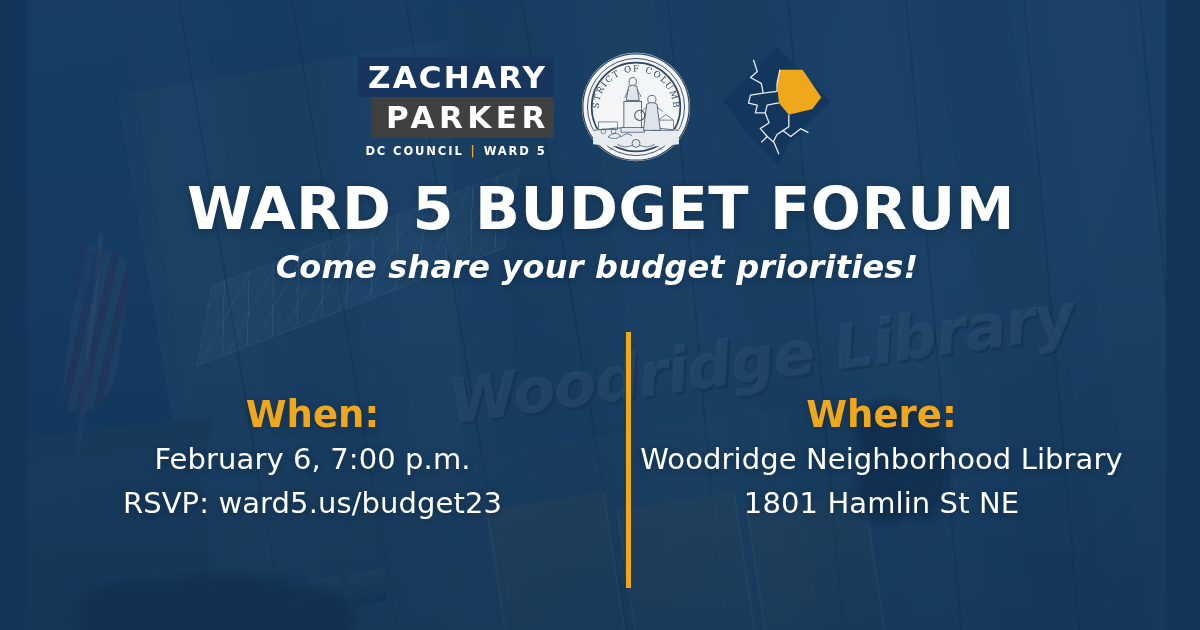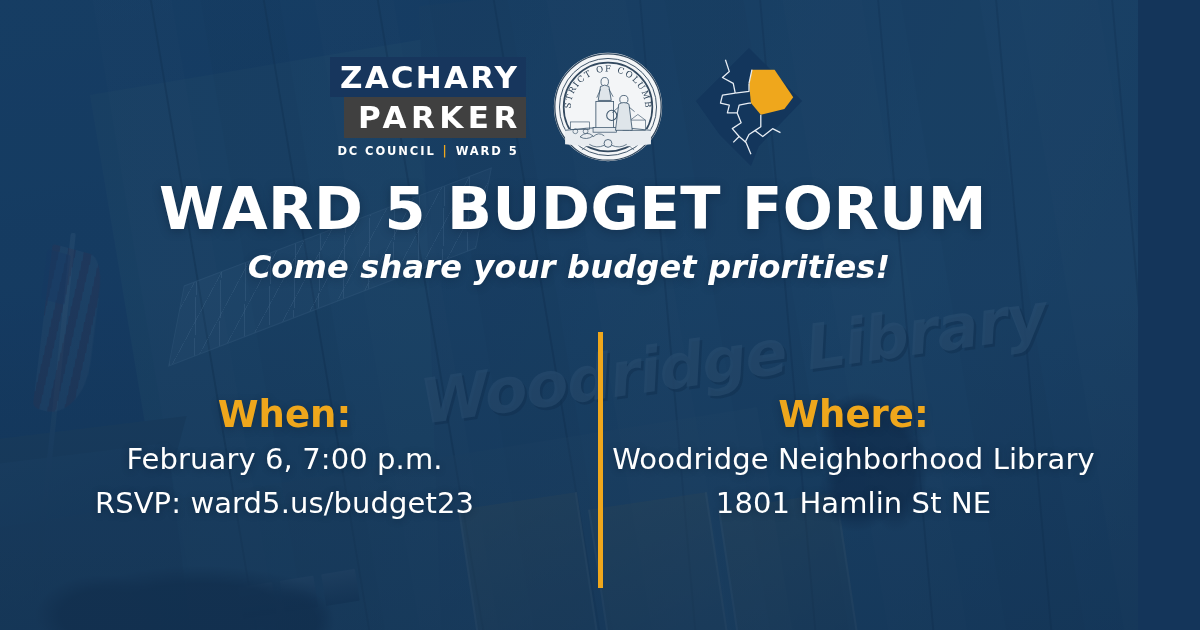--- a/index.html
+++ b/index.html
@@ -5,20 +5,21 @@
 <style>
   * { margin:0; padding:0; box-sizing:border-box; }
   html,body { width:1200px; height:630px; overflow:hidden; background:#14355a; }
   body { font-family:"Liberation Sans", sans-serif; }
 
   .flyer {
     position:relative;
     width:1138px; height:630px;
     overflow:hidden;
     background:#1a4068;
+    margin-left:28px;
   }
 
   
   .photo { position:absolute; inset:0; overflow:hidden; }
 
   
   .sky {
     position:absolute; inset:0;
     background:linear-gradient(170deg,#1d4870 0%,#1b4169 40%,#1a3c61 100%);
   }

